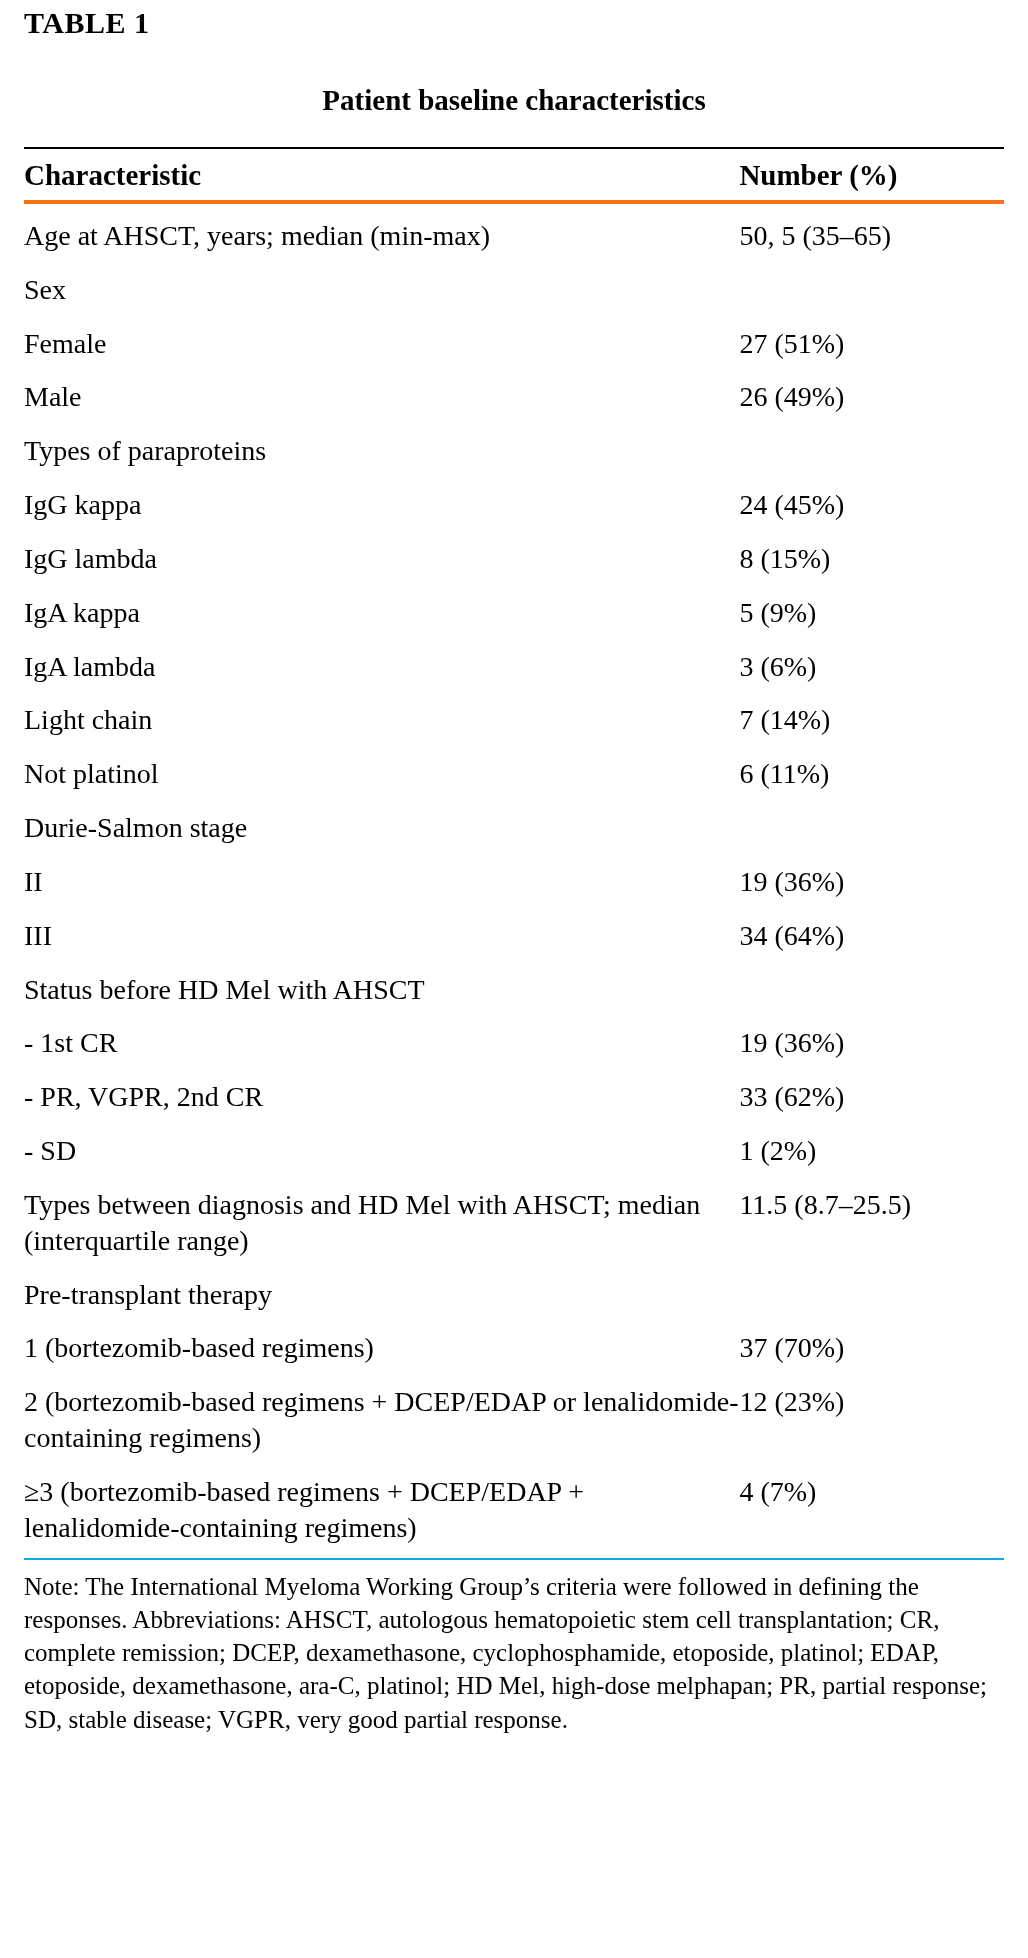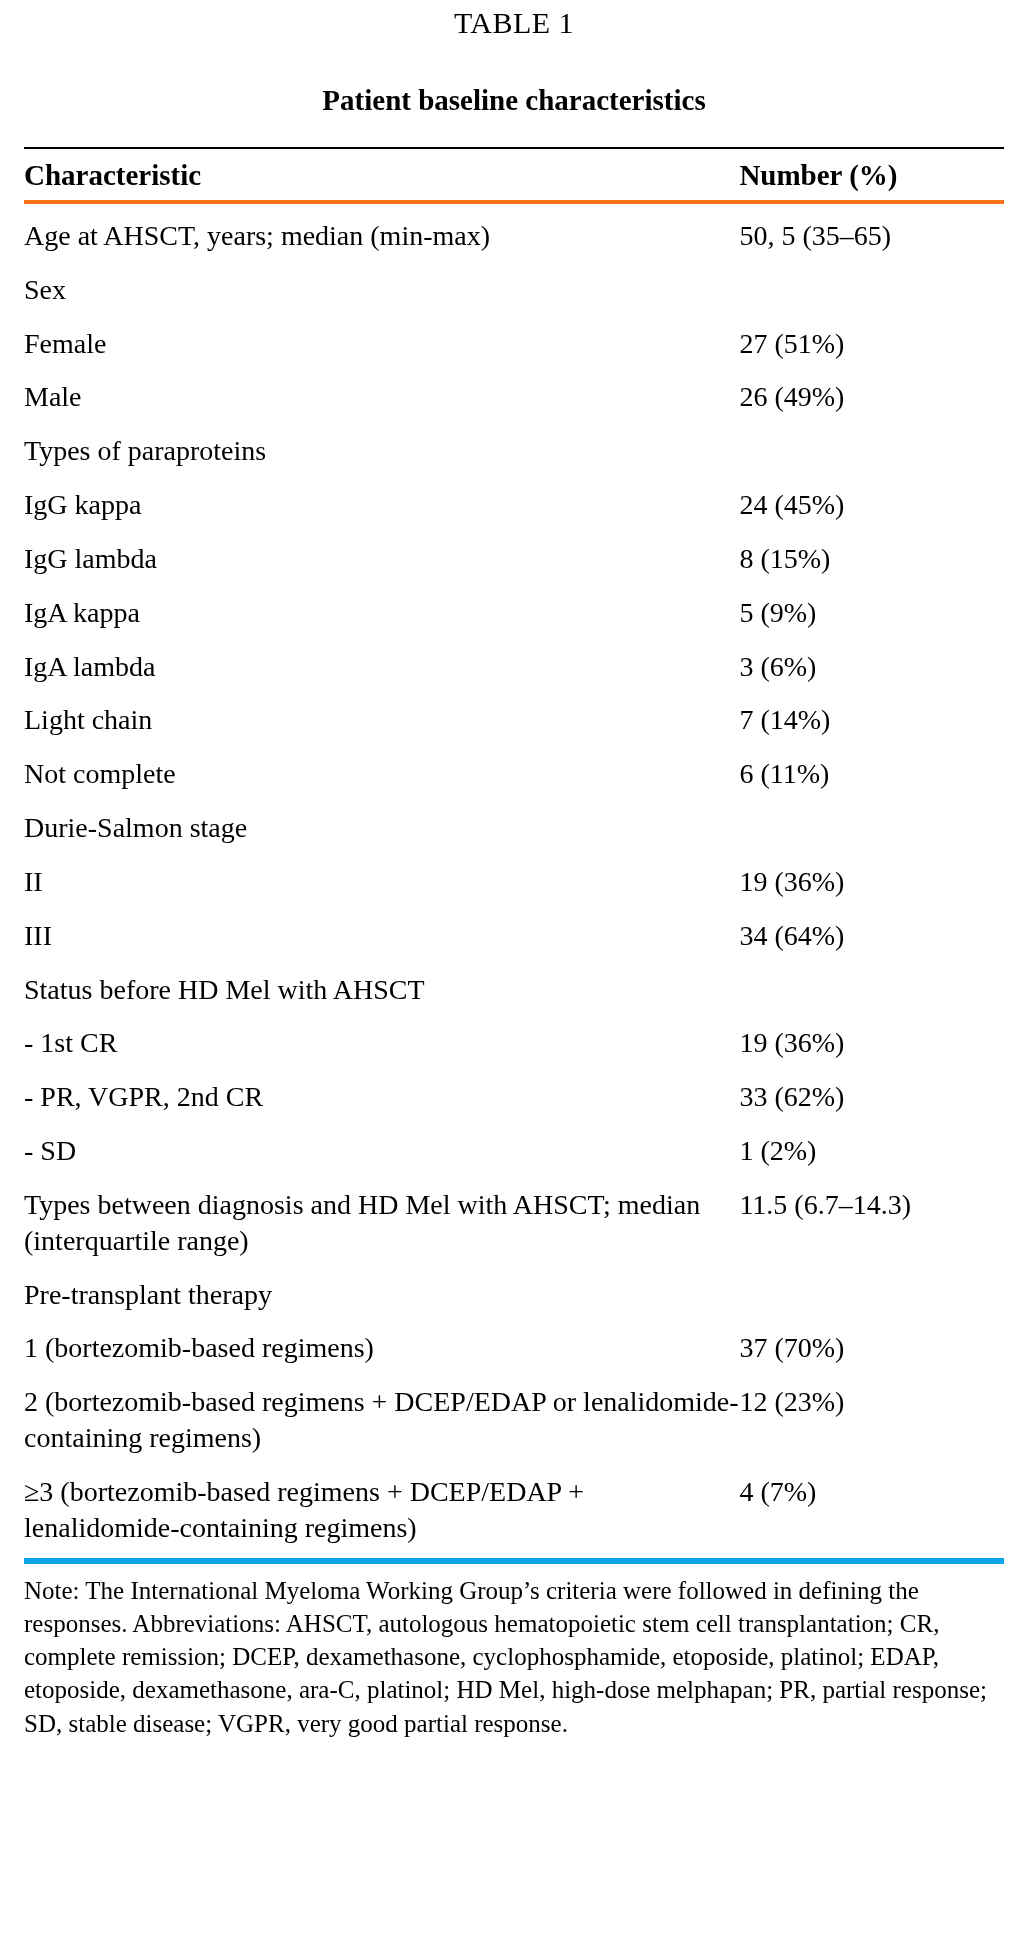--- a/index.html
+++ b/index.html
@@ -15,22 +15,22 @@
     -webkit-font-smoothing: antialiased;
   }
   .page {
     position: relative;
     width: 1028px;
     height: 1958px;
     box-sizing: border-box;
     padding: 0 24px;
   }
   .table-number {
-    text-align: center;
-    font-weight: normal;
+    text-align: left;
+    font-weight: bold;
     font-size: 30px;
     letter-spacing: 0.5px;
     margin-top: 6px;
   }
   .table-caption {
     text-align: center;
     font-weight: bold;
     font-size: 29px;
     margin-top: 44px;
     margin-bottom: 30px;
@@ -58,21 +58,21 @@
     line-height: 1.28;
     padding: 9px 0 9px 0;
     vertical-align: top;
     text-align: left;
   }
   tbody tr:first-child td {
     padding-top: 14px;
   }
   tbody tr.last-row td {
     padding-bottom: 12px;
-    border-bottom: 6px solid #0ea5e9;
+    border-bottom: 2px solid #0ea5e9;
   }
   td.value {
     white-space: nowrap;
   }
   .note {
     font-size: 25px;
     line-height: 1.33;
     margin-top: 10px;
     text-align: left;
   }
@@ -131,21 +131,21 @@
       </tr>
       <tr>
         <td>IgA lambda</td>
         <td class="value">3 (6%)</td>
       </tr>
       <tr>
         <td>Light chain</td>
         <td class="value">7 (14%)</td>
       </tr>
       <tr>
-        <td>Not complete</td>
+        <td>Not platinol</td>
         <td class="value">6 (11%)</td>
       </tr>
       <tr>
         <td>Durie-Salmon stage</td>
         <td class="value"></td>
       </tr>
       <tr>
         <td>II</td>
         <td class="value">19 (36%)</td>
       </tr>
@@ -164,21 +164,21 @@
       <tr>
         <td>- PR, VGPR, 2nd CR</td>
         <td class="value">33 (62%)</td>
       </tr>
       <tr>
         <td>- SD</td>
         <td class="value">1 (2%)</td>
       </tr>
       <tr>
         <td>Types between diagnosis and HD Mel with AHSCT; median (interquartile range)</td>
-        <td class="value">11.5 (6.7–14.3)</td>
+        <td class="value">11.5 (8.7–25.5)</td>
       </tr>
       <tr>
         <td>Pre-transplant therapy</td>
         <td class="value"></td>
       </tr>
       <tr>
         <td>1 (bortezomib-based regimens)</td>
         <td class="value">37 (70%)</td>
       </tr>
       <tr>

